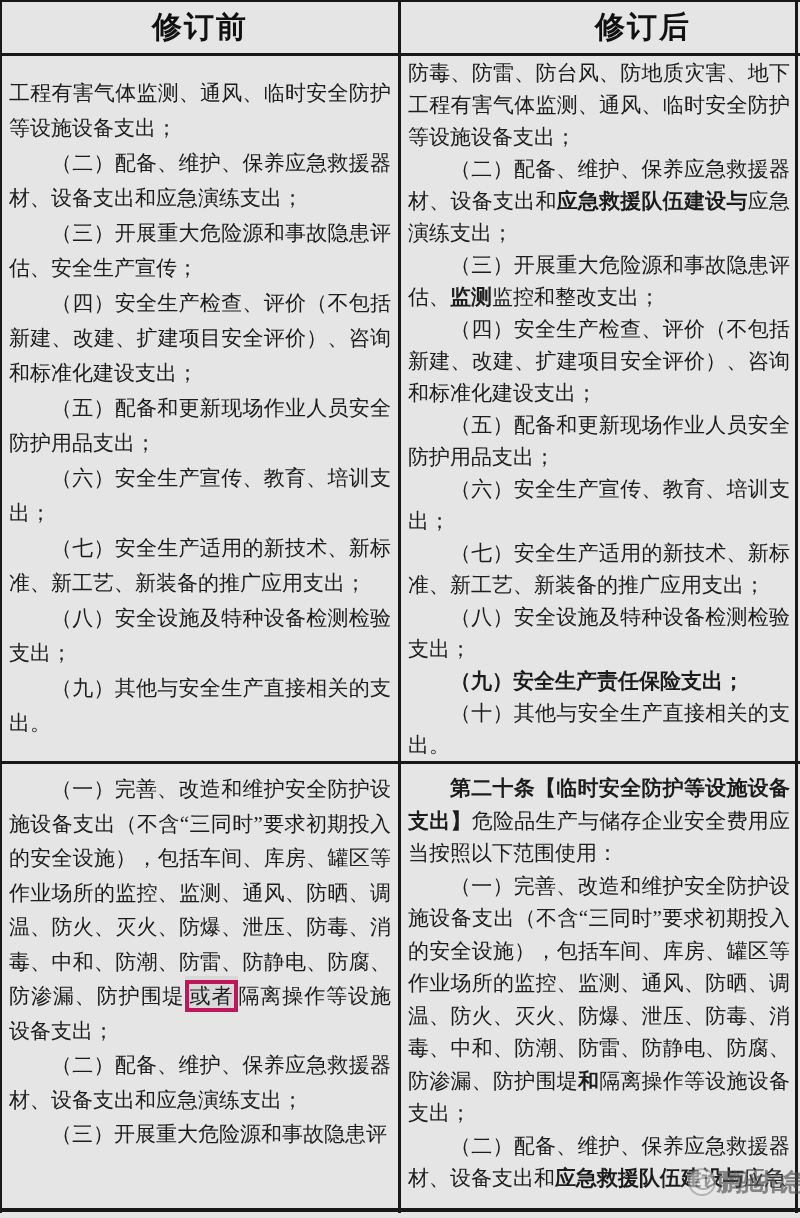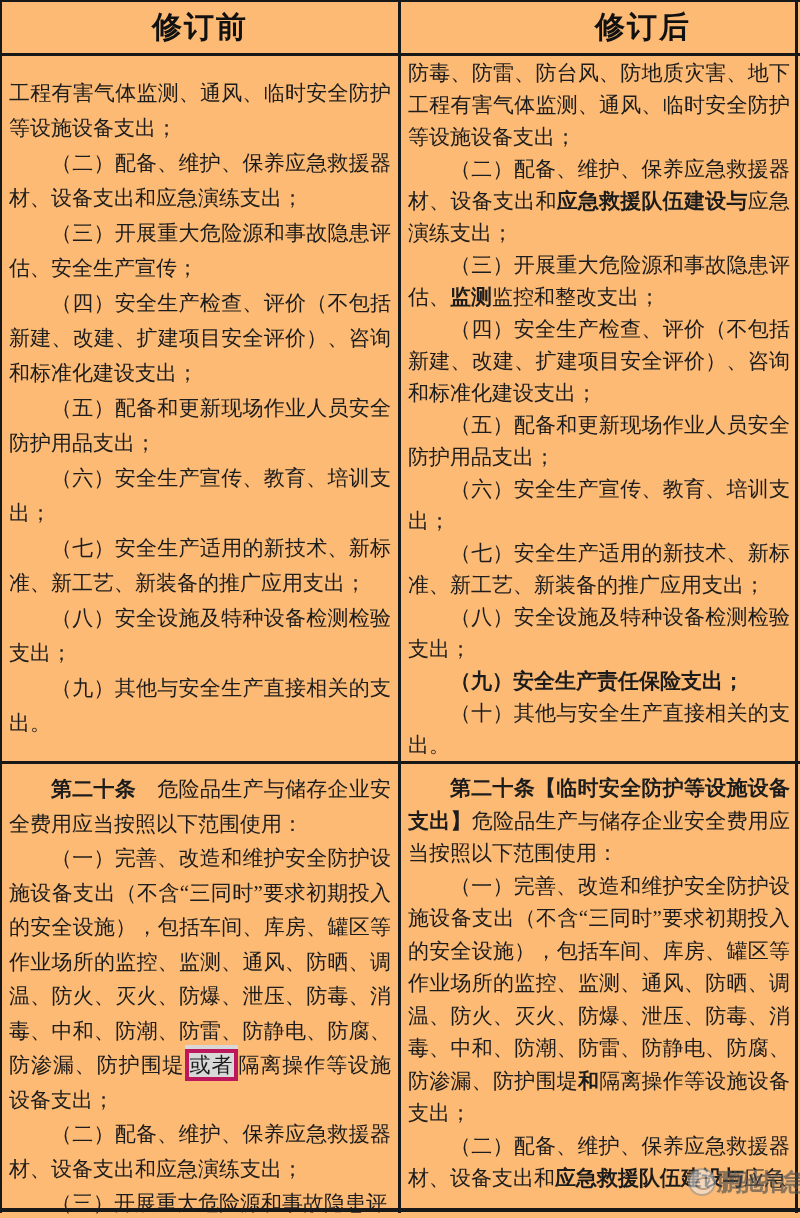--- a/index.html
+++ b/index.html
@@ -1,19 +1,19 @@
 <!DOCTYPE html>
 <html><head>
 <meta charset="utf-8">
 <style>
   html,body{margin:0;padding:0;background:#ffffff;}
   #page{
     position:relative;
     width:800px;height:1218px;
-    background:#fdba74;
+    background:#e5e5e5;
     font-family:"Liberation Serif","DejaVu Serif",serif;
     color:#1c1c1c;
     overflow:hidden;
   }
   
   .rule{position:absolute;background:#181818;}
   #rule-top{left:0;top:0;width:800px;height:2px;}
   #rule-left{left:0;top:0;width:2px;height:1213px;}
   #rule-right{left:795px;top:0;width:3px;height:1213px;}
   #rule-mid{left:398px;top:0;width:3px;height:1213px;}
@@ -108,21 +108,20 @@
       <p class="ind"><span>（三）开展重大危险源和事故隐患评估、</span><span class="b">监测</span><span>监控和整改支出；</span></p>
       <p class="ind"><span>（四）安全生产检查、评价（不包括新建、改建、扩建项目安全评价）、咨询和标准化建设支出；</span></p>
       <p class="ind"><span>（五）配备和更新现场作业人员安全防护用品支出；</span></p>
       <p class="ind"><span>（六）安全生产宣传、教育、培训支出；</span></p>
       <p class="ind"><span>（七）安全生产适用的新技术、新标准、新工艺、新装备的推广应用支出；</span></p>
       <p class="ind"><span>（八）安全设施及特种设备检测检验支出；</span></p>
       <p class="ind"><span class="b">（九）安全生产责任保险支出；</span></p>
       <p class="ind"><span>（十）其他与安全生产直接相关的支出。</span></p>
     </div>
   <div class="cell" id="cell-r2-before">
-      <p class="ind"><span class="b">第二十条</span><span>　危险品生产与储存企业安全费用应当按照以下范围使用：</span></p>
       <p class="ind"><span>（一）完善、改造和维护安全防护设施设备支出（不含“三同时”要求初期投入的安全设施），包括车间、库房、罐区等作业场所的监控、监测、通风、防晒、调温、防火、灭火、防爆、泄压、防毒、消毒、中和、防潮、防雷、防静电、防腐、防渗漏、防护围堤</span><span class="hl">或者</span><span>隔离操作等设施设备支出；</span></p>
       <p class="ind"><span>（二）配备、维护、保养应急救援器材、设备支出和应急演练支出；</span></p>
       <p class="ind"><span>（三）开展重大危险源和事故隐患评</span></p>
     </div>
   <div class="cell" id="cell-r2-after">
       <p class="ind"><span class="b">第二十条【临时安全防护等设施设备支出】</span><span>危险品生产与储存企业安全费用应当按照以下范围使用：</span></p>
       <p class="ind"><span>（一）完善、改造和维护安全防护设施设备支出（不含“三同时”要求初期投入的安全设施），包括车间、库房、罐区等作业场所的监控、监测、通风、防晒、调温、防火、灭火、防爆、泄压、防毒、消毒、中和、防潮、防雷、防静电、防腐、防渗漏、防护围堤</span><span class="b">和</span><span>隔离操作等设施设备支出；</span></p>
       <p class="ind"><span>（二）配备、维护、保养应急救援器材、设备支出和</span><span class="b">应急救援队伍建设与</span><span>应急</span></p>
     </div>
 

